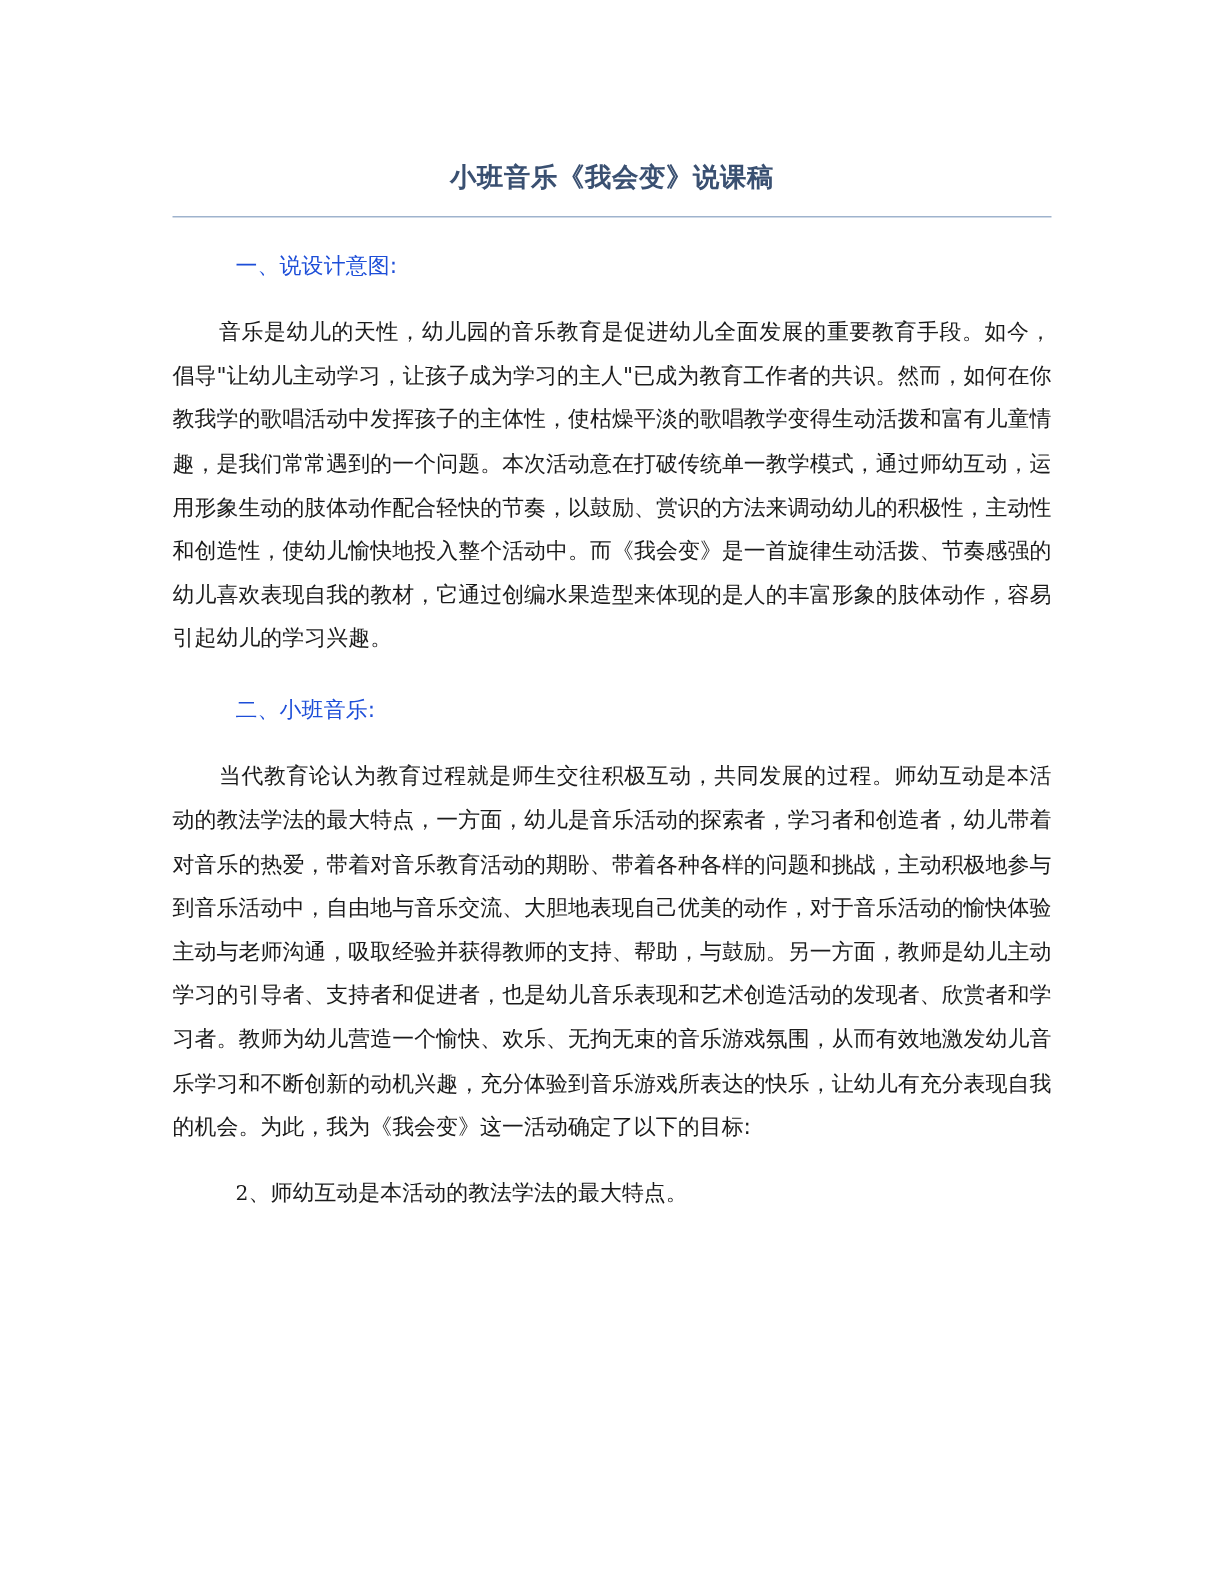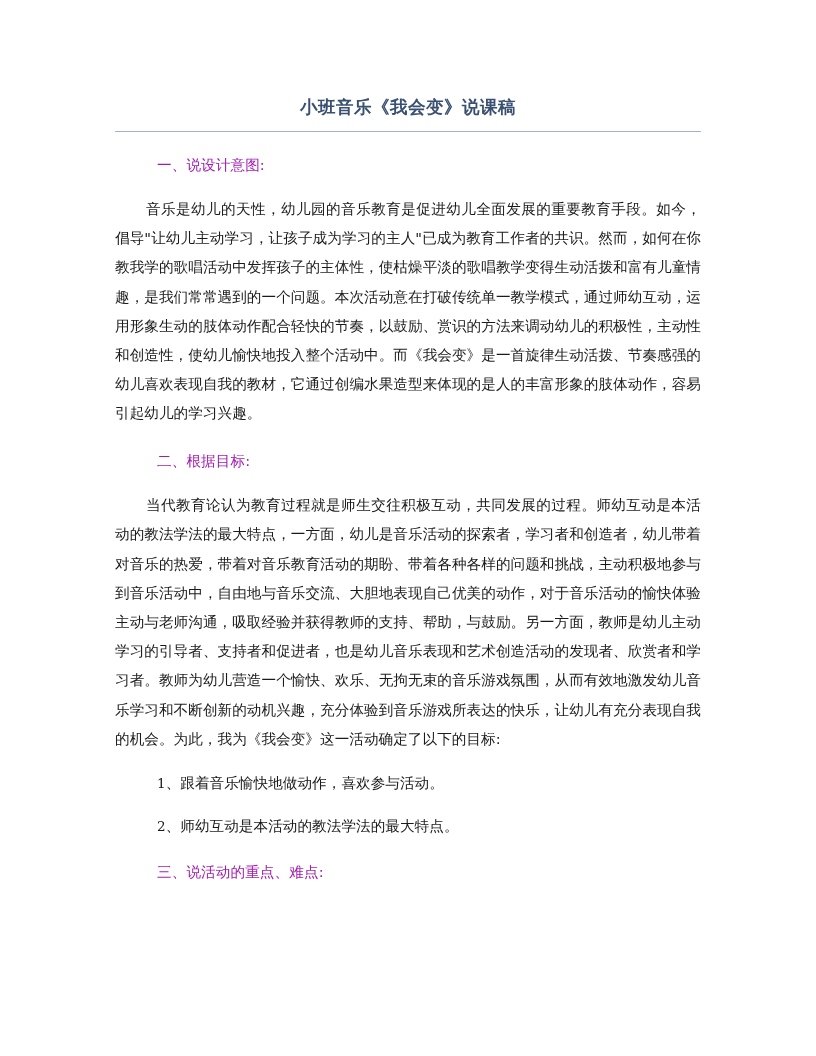--- a/index.html
+++ b/index.html
@@ -25,21 +25,21 @@
   }
 
   .content {
     position: absolute;
     left: 115px;
     top: 0;
     width: 586px;
   }
 
   .doc-title {
-    margin: 0;
+    margin: 12px;
     padding-top: 95px;
     text-align: center;
     font-size: 17.5px;
     font-weight: bold;
     color: #3a5071;
     letter-spacing: 0.5px;
     line-height: 1.4;
   }
 
   .title-rule {
@@ -48,21 +48,21 @@
     border: 0;
     border-top: 1.3px solid #9fb3cd;
     width: 100%;
   }
 
   .section-heading {
     margin: 0;
     padding-top: 22px;
     font-size: 14.6px;
     font-weight: normal;
-    color: #a21caf;
+    color: #1d4ed8;
     text-indent: 42px;
     line-height: 1.55;
     letter-spacing: 0.1px;
   }
 
   .para {
     margin: 0;
     padding-top: 18px;
     font-size: 14.6px;
     color: #1a1a1a;
@@ -99,25 +99,23 @@
   <div class="content">
 
     <h1 class="doc-title">小班音乐《我会变》说课稿</h1>
 
     <div class="title-rule"></div>
 
     <p class="section-heading">一、说设计意图:</p>
 
     <p class="para">音乐是幼儿的天性，幼儿园的音乐教育是促进幼儿全面发展的重要教育手段。如今，倡导"让幼儿主动学习，让孩子成为学习的主人"已成为教育工作者的共识。然而，如何在你教我学的歌唱活动中发挥孩子的主体性，使枯燥平淡的歌唱教学变得生动活拨和富有儿童情趣，是我们常常遇到的一个问题。本次活动意在打破传统单一教学模式，通过师幼互动，运用形象生动的肢体动作配合轻快的节奏，以鼓励、赏识的方法来调动幼儿的积极性，主动性和创造性，使幼儿愉快地投入整个活动中。而《我会变》是一首旋律生动活拨、节奏感强的幼儿喜欢表现自我的教材，它通过创编水果造型来体现的是人的丰富形象的肢体动作，容易引起幼儿的学习兴趣。</p>
 
-    <p class="section-heading">二、根据目标:</p>
+    <p class="section-heading">二、小班音乐:</p>
 
     <p class="para">当代教育论认为教育过程就是师生交往积极互动，共同发展的过程。师幼互动是本活动的教法学法的最大特点，一方面，幼儿是音乐活动的探索者，学习者和创造者，幼儿带着对音乐的热爱，带着对音乐教育活动的期盼、带着各种各样的问题和挑战，主动积极地参与到音乐活动中，自由地与音乐交流、大胆地表现自己优美的动作，对于音乐活动的愉快体验主动与老师沟通，吸取经验并获得教师的支持、帮助，与鼓励。另一方面，教师是幼儿主动学习的引导者、支持者和促进者，也是幼儿音乐表现和艺术创造活动的发现者、欣赏者和学习者。教师为幼儿营造一个愉快、欢乐、无拘无束的音乐游戏氛围，从而有效地激发幼儿音乐学习和不断创新的动机兴趣，充分体验到音乐游戏所表达的快乐，让幼儿有充分表现自我的机会。为此，我为《我会变》这一活动确定了以下的目标:</p>
 
-    <p class="list-item"><span class="list-num">1</span><span>、</span><span>跟着音乐愉快地做动作，喜欢参与活动。</span></p>
 
     <p class="list-item"><span class="list-num">2</span><span>、</span><span>师幼互动是本活动的教法学法的最大特点。</span></p>
 
-    <p class="section-heading">三、说活动的重点、难点:</p>
 
 
   </div>
 </div>
 
 </body></html>

